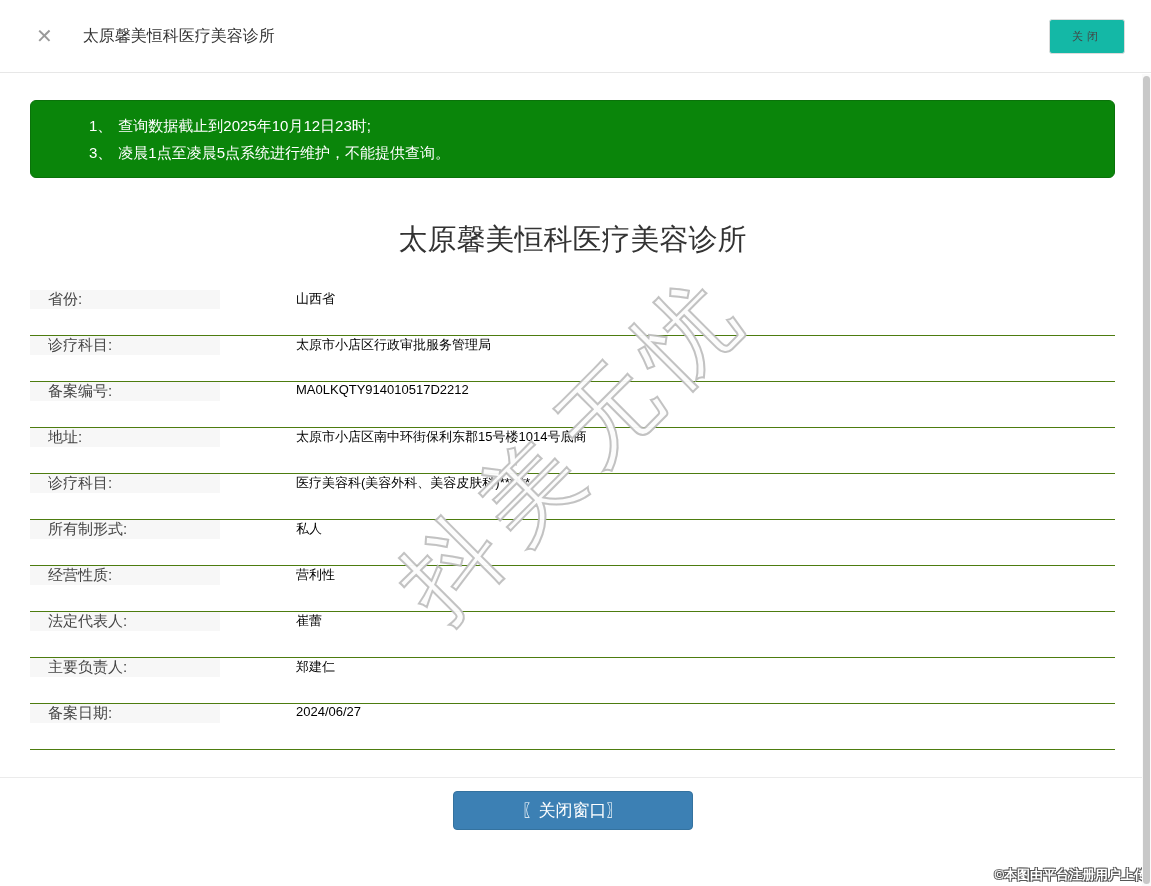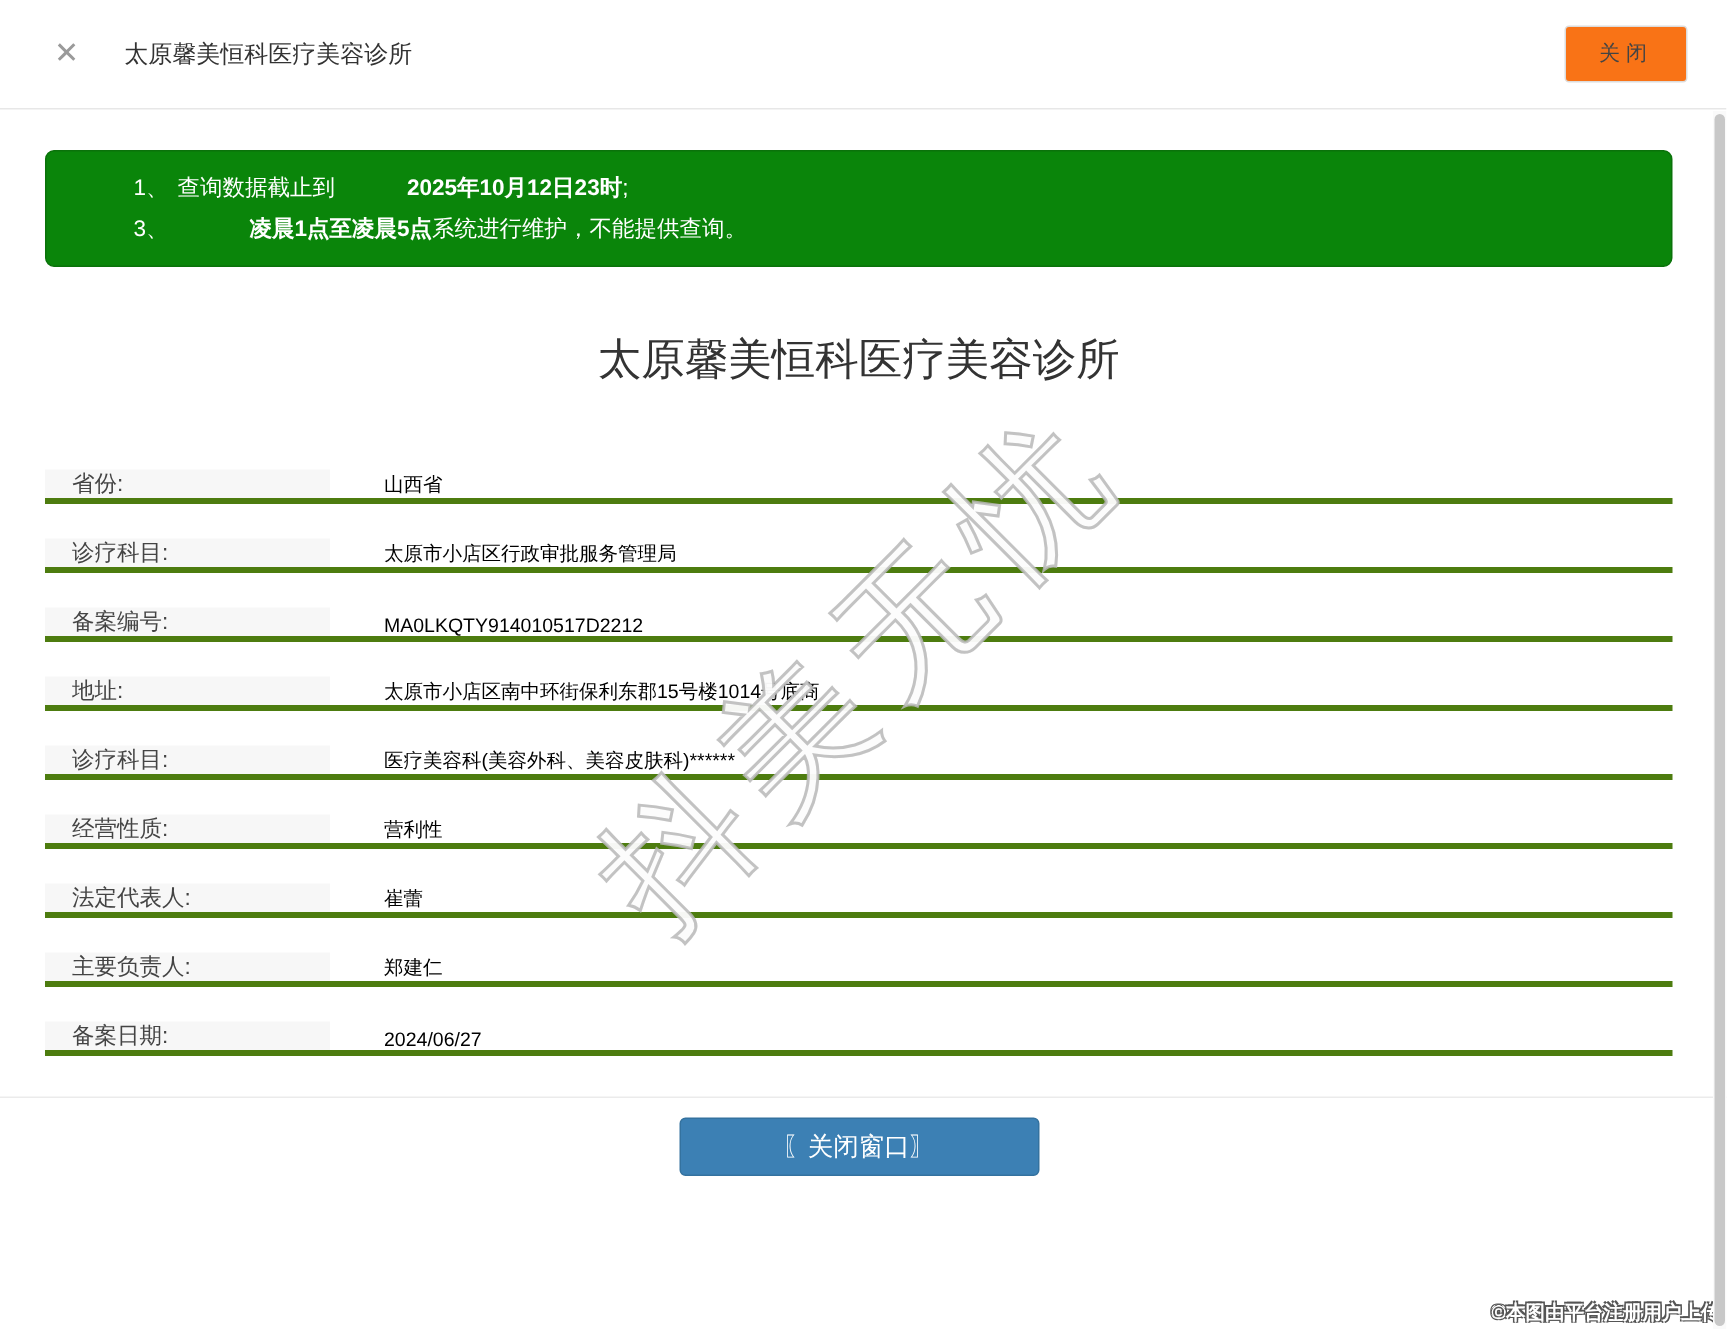--- a/index.html
+++ b/index.html
@@ -26,59 +26,60 @@
     cursor: pointer;
     line-height: 1;
   }
   .topbar-title {
     margin-left: 30px;
     font-size: 16px;
     color: #333;
   }
   .topbar-spacer { flex: 1; }
   .btn-close-top {
-    background: #f97316;
+    background: #14b8a6;
     border: 1px solid #dcdcdc;
     border-radius: 3px;
     color: #444;
-    font-size: 14px;
+    font-size: 11px;
     padding: 9px 22px;
     letter-spacing: 4px;
     cursor: pointer;
     font-family: inherit;
   }
   
   .main { padding: 0 36px 0 30px; }
   .notice-box {
     margin-top: 27px;
     background: #0a850a;
     border: 1px solid #0a720a;
     border-radius: 6px;
     color: #fff;
     font-size: 15px;
     line-height: 27px;
     padding: 11px 20px 11px 58px;
     width: 1085px;
   }
-  .notice-line b { font-weight: bold; padding-left: 48px; }
+  .notice-line b { font-weight: normal; }
   .notice-num { margin-right: 6px; }
   .detail-title {
     text-align: center;
     font-size: 29px;
     font-weight: 400;
     color: #333;
     margin: 42px 0 30px 0;
   }
   
   .info-table { width: 100%; }
   .info-row {
     display: flex;
-    align-items: flex-end;
+    align-items: flex-start;
     height: 46px;
-    border-bottom: 4px solid #4d7c0f;
+    border-bottom: 1px solid #4d7c0f;
+    gap: 40px;
   }
   .info-label {
     width: 190px;
     background: #f7f7f7;
     display: flex;
     align-items: center;
     padding-left: 18px;
     font-size: 15px;
     color: #444;
     flex-shrink: 0;
@@ -194,20 +195,24 @@
       </div>
       <div class="info-row">
         <div class="info-label">地址:</div>
         <div class="info-value">太原市小店区南中环街保利东郡15号楼1014号底商</div>
       </div>
       <div class="info-row">
         <div class="info-label">诊疗科目:</div>
         <div class="info-value">医疗美容科(美容外科、美容皮肤科)******</div>
       </div>
       <div class="info-row">
+        <div class="info-label">所有制形式:</div>
+        <div class="info-value">私人</div>
+      </div>
+      <div class="info-row">
         <div class="info-label">经营性质:</div>
         <div class="info-value">营利性</div>
       </div>
       <div class="info-row">
         <div class="info-label">法定代表人:</div>
         <div class="info-value">崔蕾</div>
       </div>
       <div class="info-row">
         <div class="info-label">主要负责人:</div>
         <div class="info-value">郑建仁</div>

